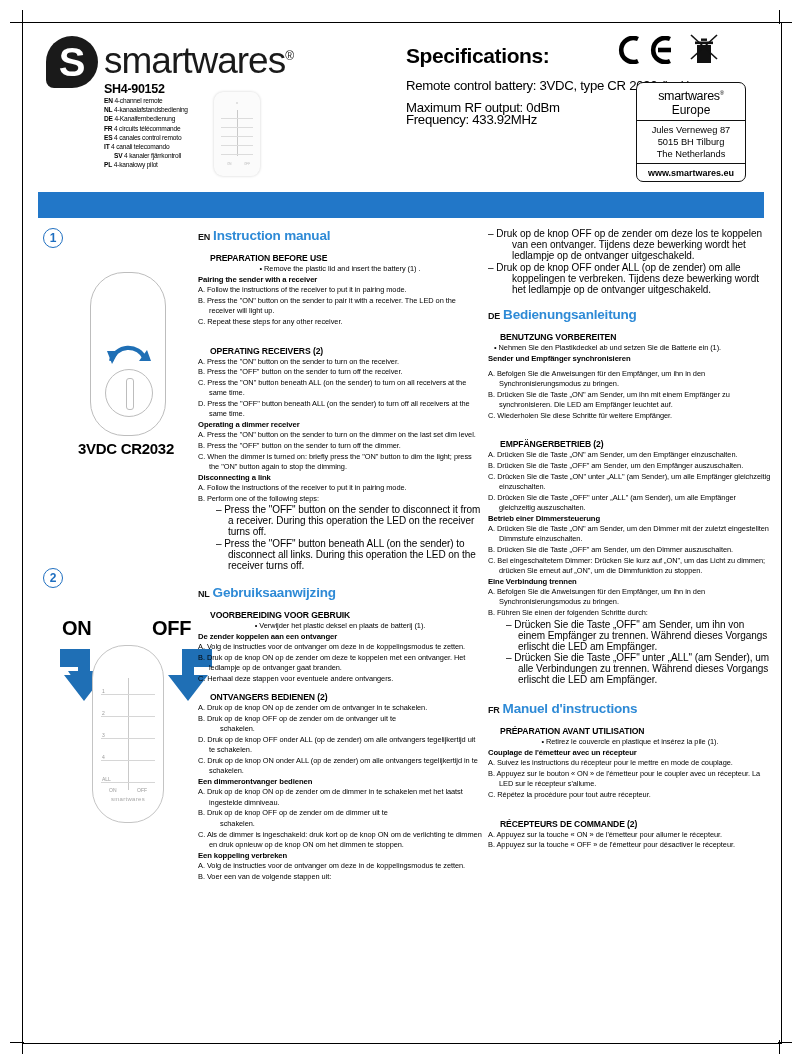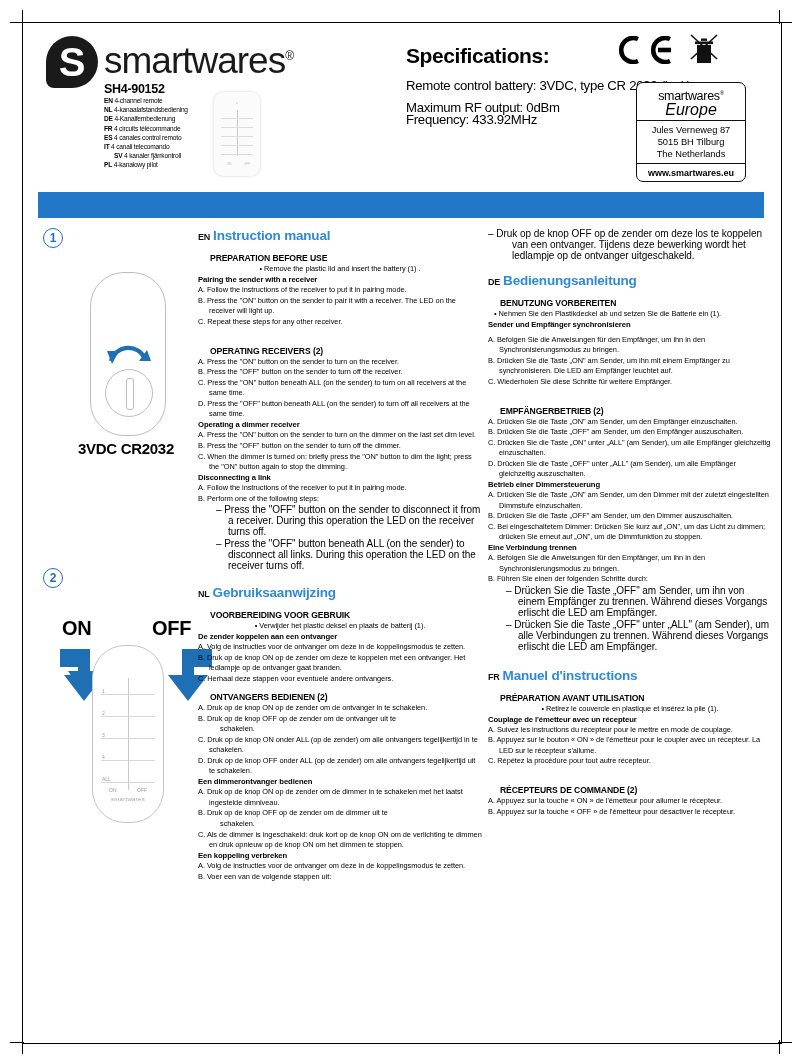--- a/index.html
+++ b/index.html
@@ -45,21 +45,21 @@
 
   
   .ce{position:absolute;left:612px;top:36px;width:66px;height:28px;}
   .weee{position:absolute;left:690px;top:34px;width:28px;height:34px;}
 
   
   .addr{position:absolute;left:636px;top:82px;width:108px;height:98px;border:1.4px solid #111;border-radius:7px;background:#fff;overflow:hidden;}
   .addr .sec{padding:3px 4px;text-align:center;}
   .addr .sw{font-size:12.5px;letter-spacing:-0.3px;line-height:14px;}
   .addr .sw .reg{font-size:6px;vertical-align:super;}
-  .addr .eu{font-size:16px;line-height:14px;font-style:italic;}
+  .addr .eu{font-size:12px;line-height:14px;}
   .addr .divider{border-top:1.3px solid #111;}
   .addr .line{font-size:9.3px;line-height:12px;}
   .addr .url{font-size:9px;font-weight:bold;line-height:12px;}
 
   
   .band{position:absolute;left:38px;top:192px;width:726px;height:26px;background:#2277c8;}
 
   
   .fignum{position:absolute;width:18px;height:18px;border:1.6px solid #1f6fc0;border-radius:50%;color:#1f6fc0;
     font-size:12px;font-weight:bold;display:flex;align-items:center;justify-content:center;}
@@ -261,36 +261,37 @@
         <div class="h1">VOORBEREIDING VOOR GEBRUIK</div>
         <div class="p">• Verwijder het plastic deksel en plaats de batterij (1).</div>
         <div class="h2"> De zender koppelen aan een ontvanger</div>
         <div class="step">A. Volg de instructies voor de ontvanger om deze in de koppelingsmodus te zetten.</div>
         <div class="step">B. Druk op de knop ON op de zender om deze te koppelen met een ontvanger. Het ledlampje op de ontvanger gaat branden.</div>
         <div class="step">C. Herhaal deze stappen voor eventuele andere ontvangers.</div>
         <div class="h1">ONTVANGERS BEDIENEN (2)</div>
         <div class="step">A. Druk op de knop ON op de zender om de ontvanger in te schakelen.</div>
         <div class="step">B. Druk op de knop OFF op de zender om de ontvanger uit te</div>
         <div class="step" style="padding-left: 22px; text-indent: 0px;">schakelen.</div>
+        <div class="step">D. Druk op de knop OFF onder ALL (op de zender) om alle ontvangers tegelijkertijd uit te schakelen.</div>
         <div class="step">C. Druk op de knop ON onder ALL (op de zender) om alle ontvangers tegelijkertijd in te schakelen.</div>
-        <div class="step">D. Druk op de knop OFF onder ALL (op de zender) om alle ontvangers tegelijkertijd uit te schakelen.</div>
         <div class="h2">Een dimmerontvanger bedienen</div>
         <div class="step">A. Druk op de knop ON op de zender om de dimmer in te schakelen met het laatst ingestelde dimniveau.</div>
         <div class="step">B. Druk op de knop OFF op de zender om de dimmer uit te</div>
         <div class="step" style="padding-left: 22px; text-indent: 0px;">schakelen.</div>
         <div class="step">C. Als de dimmer is ingeschakeld: druk kort op de knop ON om de verlichting te dimmen en druk opnieuw op de knop ON om het dimmen te stoppen.</div>
         <div class="h2">Een koppeling verbreken</div>
         <div class="step">A. Volg de instructies voor de ontvanger om deze in de koppelingsmodus te zetten.</div>
         <div class="step">B. Voer een van de volgende stappen uit:</div>
       </div>
   </div>
 
   <div class="col colR">
     <div id="nl-cont">
         <div class="dash" style="padding-left: 24px; text-indent: -24px;">–    Druk op de knop OFF op de zender om deze los te koppelen van een ontvanger. Tijdens deze bewerking wordt het ledlampje op de ontvanger uitgeschakeld.</div>
+        <div class="dash" style="padding-left: 24px; text-indent: -24px;">–    Druk op de knop OFF onder ALL (op de zender) om alle koppelingen te verbreken. Tijdens deze bewerking wordt het ledlampje op de ontvanger uitgeschakeld.</div>
       </div>
 
     <div class="lang-head" style="margin-top:12px;">
       <span class="tag">DE</span><span class="title">Bedienungsanleitung</span>
     </div>
     <div id="de-body">
         <div class="h1"> BENUTZUNG VORBEREITEN</div>
         <div class="step" style="padding-left: 16px; text-indent: -10px;">•    Nehmen Sie den Plastikdeckel ab und setzen Sie die Batterie ein (1).</div>
         <div class="h2">Sender und Empfänger synchronisieren</div>
         <div class="gap-sm"></div>

